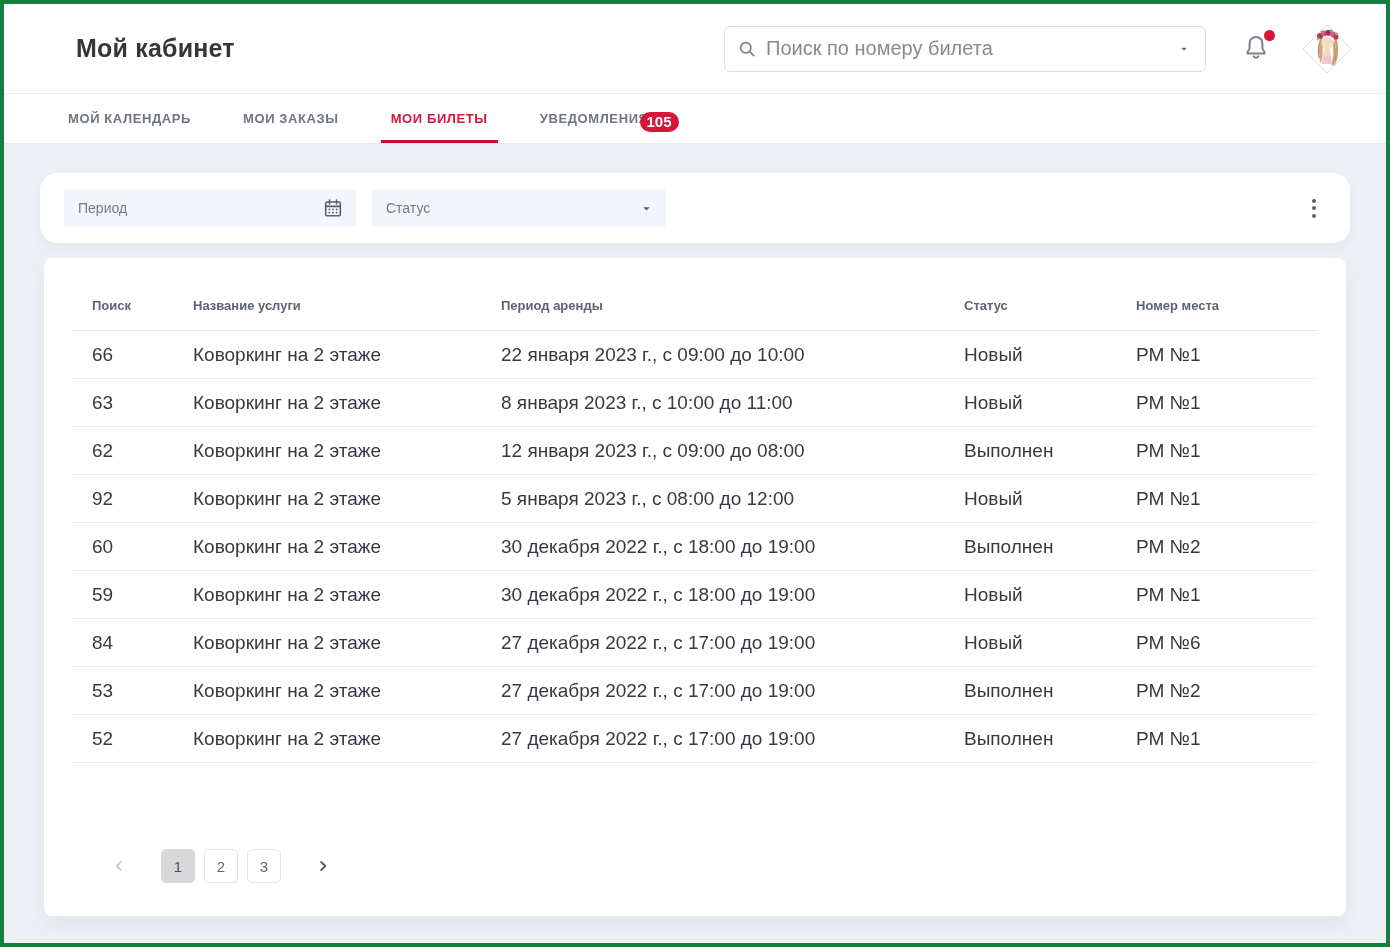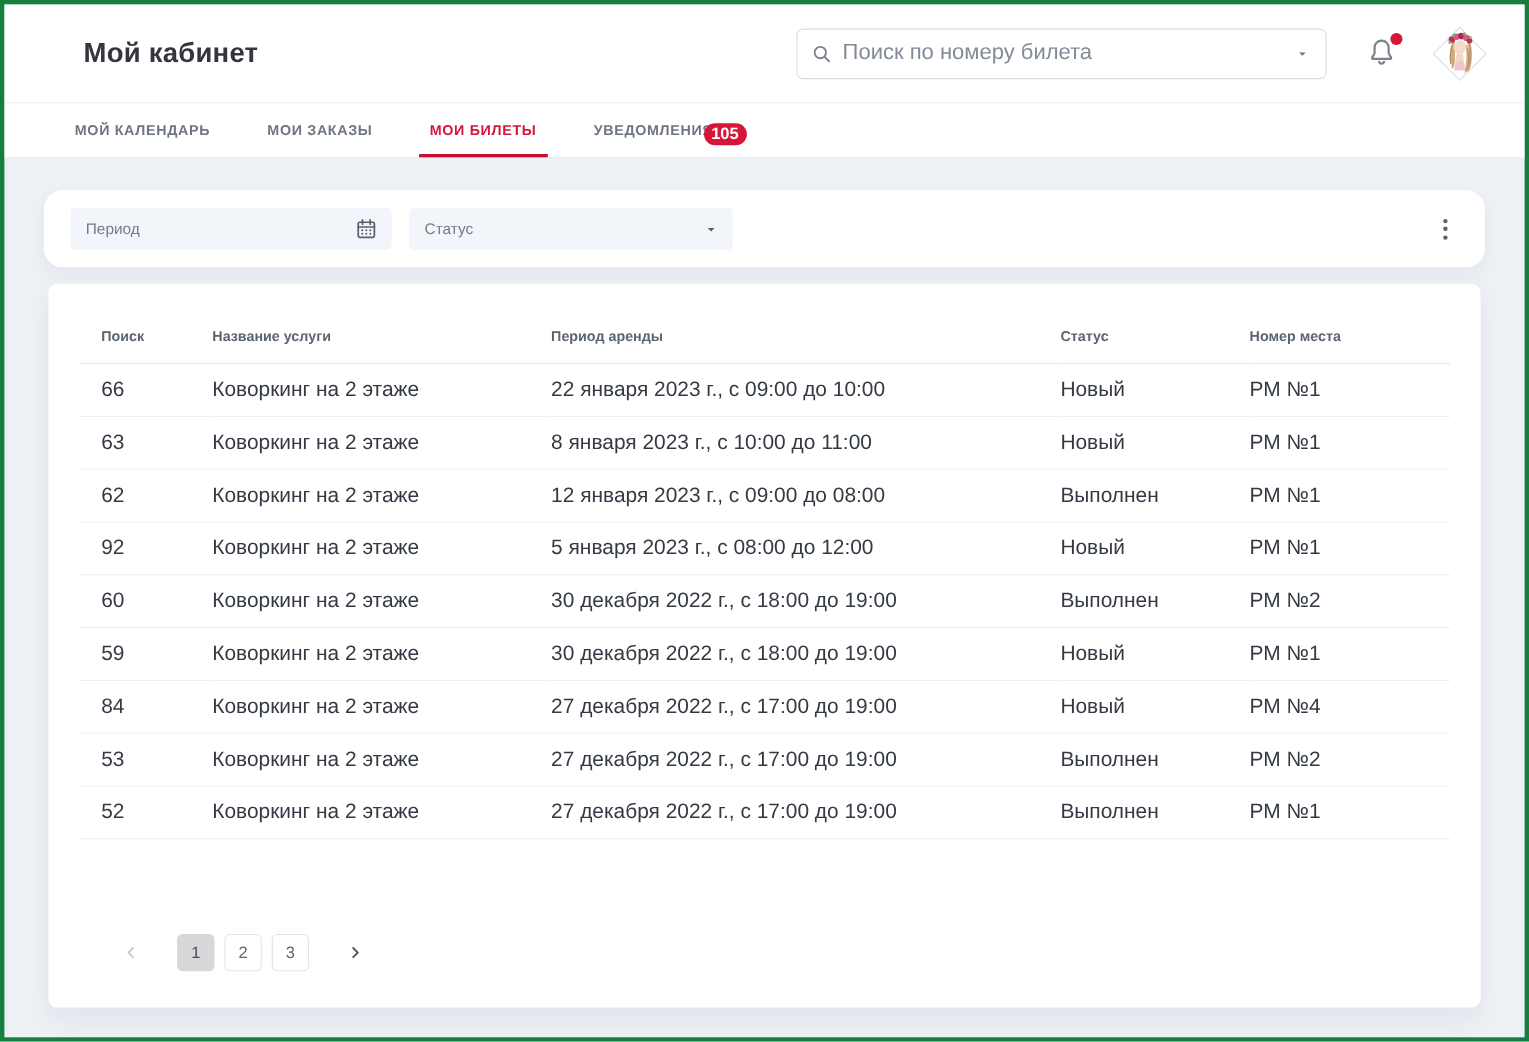--- a/index.html
+++ b/index.html
@@ -210,21 +210,21 @@
               <td>Коворкинг на 2 этаже</td>
               <td>30 декабря 2022 г., с 18:00 до 19:00</td>
               <td>Новый</td>
               <td>РМ №1</td>
             </tr>
             <tr>
               <td>84</td>
               <td>Коворкинг на 2 этаже</td>
               <td>27 декабря 2022 г., с 17:00 до 19:00</td>
               <td>Новый</td>
-              <td>РМ №4</td>
+              <td>РМ №6</td>
             </tr>
             <tr>
               <td>53</td>
               <td>Коворкинг на 2 этаже</td>
               <td>27 декабря 2022 г., с 17:00 до 19:00</td>
               <td>Выполнен</td>
               <td>РМ №2</td>
             </tr>
             <tr>
               <td>52</td>

